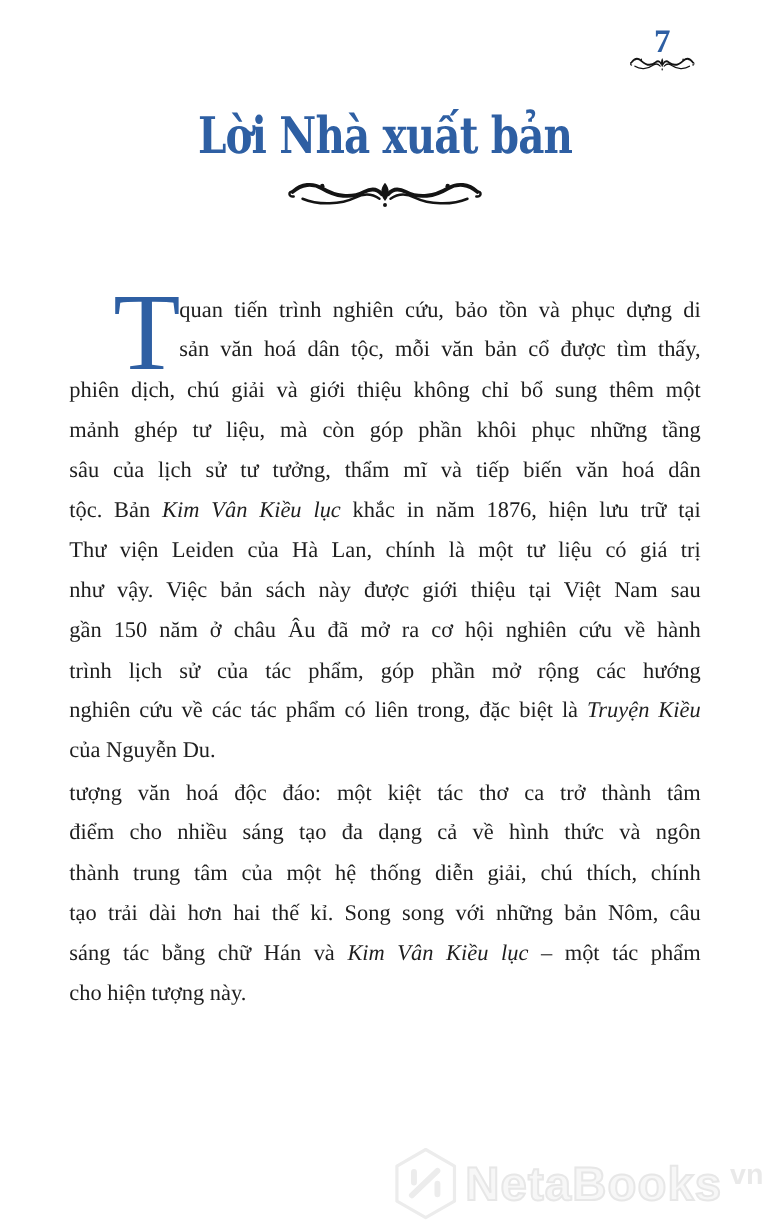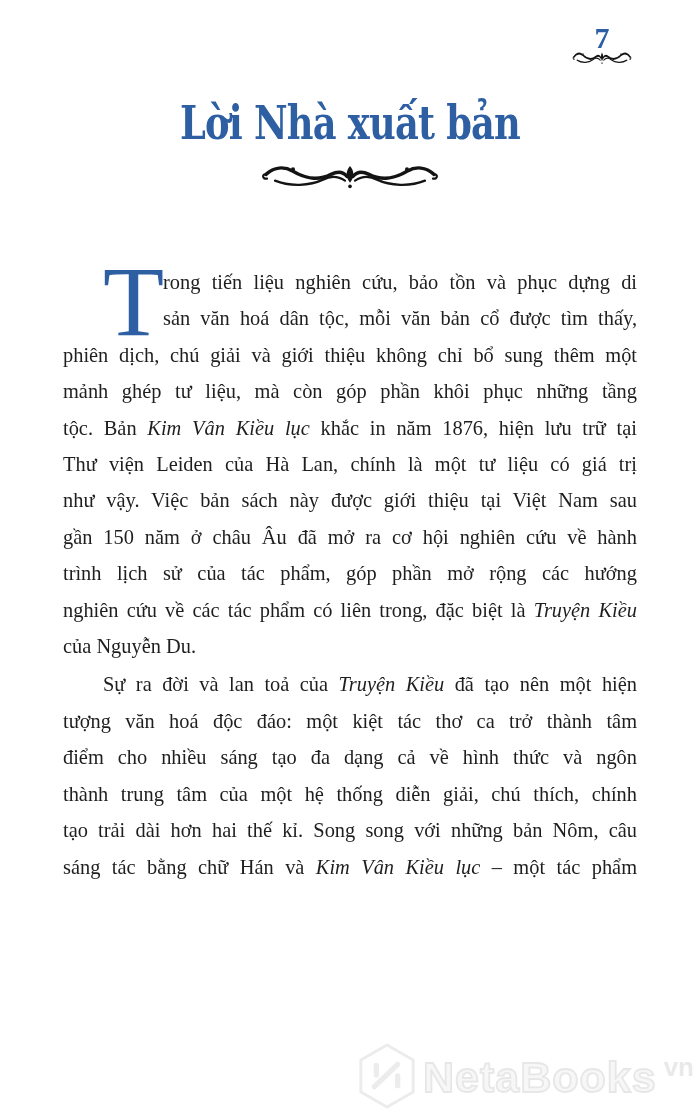--- a/index.html
+++ b/index.html
@@ -91,39 +91,40 @@
     <path d="M90 3 C85.5 8 85.5 14 90 19 C94.5 14 94.5 8 90 3" fill="#141414"></path>
     <circle cx="33" cy="6" r="2" fill="#141414"></circle>
     <circle cx="147" cy="6" r="2" fill="#141414"></circle>
     <circle cx="90" cy="22.5" r="1.8" fill="#141414"></circle>
   </svg>
 </div>
 
 <div class="content">
     <div class="para">
       <span class="dropcap">T</span>
-      <div class="line"><span>rong tiến liệu nghiên cứu, bảo tồn và phục dựng di</span></div>
+      <div class="line"><span>quan tiến trình nghiên cứu, bảo tồn và phục dựng di</span></div>
       <div class="line"><span>sản văn hoá dân tộc, mỗi văn bản cổ được tìm thấy,</span></div>
       <div class="line"><span>phiên dịch, chú giải và giới thiệu không chỉ bổ sung thêm một</span></div>
       <div class="line"><span>mảnh ghép tư liệu, mà còn góp phần khôi phục những tầng</span></div>
+      <div class="line"><span>sâu của lịch sử tư tưởng, thẩm mĩ và tiếp biến văn hoá dân</span></div>
       <div class="line"><span>tộc. Bản </span><span class="it">Kim Vân Kiều lục</span><span> khắc in năm 1876, hiện lưu trữ tại</span></div>
       <div class="line"><span>Thư viện Leiden của Hà Lan, chính là một tư liệu có giá trị</span></div>
       <div class="line"><span>như vậy. Việc bản sách này được giới thiệu tại Việt Nam sau</span></div>
       <div class="line"><span>gần 150 năm ở châu Âu đã mở ra cơ hội nghiên cứu về hành</span></div>
       <div class="line"><span>trình lịch sử của tác phẩm, góp phần mở rộng các hướng</span></div>
       <div class="line"><span>nghiên cứu về các tác phẩm có liên trong, đặc biệt là </span><span class="it">Truyện Kiều</span></div>
       <div class="line last"><span>của Nguyễn Du.</span></div>
     </div>
     <div class="para">
-      <div class="line indent"><span>Sự ra đời và lan toả của </span><span class="it">Truyện Kiều</span><span> đã tạo nên một hiện</span></div>
       <div class="line"><span>tượng văn hoá độc đáo: một kiệt tác thơ ca trở thành tâm</span></div>
       <div class="line"><span>điểm cho nhiều sáng tạo đa dạng cả về hình thức và ngôn</span></div>
       <div class="line"><span>thành trung tâm của một hệ thống diễn giải, chú thích, chính</span></div>
       <div class="line"><span>tạo trải dài hơn hai thế kỉ. Song song với những bản Nôm, câu</span></div>
       <div class="line"><span>sáng tác bằng chữ Hán và </span><span class="it">Kim Vân Kiều lục</span><span> – một tác phẩm</span></div>
+      <div class="line last"><span>cho hiện tượng này.</span></div>
     </div>
   </div>
 
 <div class="watermark">
   <div class="wm-logo" style="width:62px;height:68px;">
     <svg viewBox="0 0 64 70">
       <path d="M32 3 L59 18.5 L59 51.5 L32 67 L5 51.5 L5 18.5 Z" fill="none" stroke="#ececec" stroke-width="3" stroke-linejoin="round"></path>
       <path d="M19 46 L43 23 M21 24 L21 34 M43 35 L43 45" fill="none" stroke="#ececec" stroke-width="5.5" stroke-linecap="round"></path>
     </svg>
   </div>

